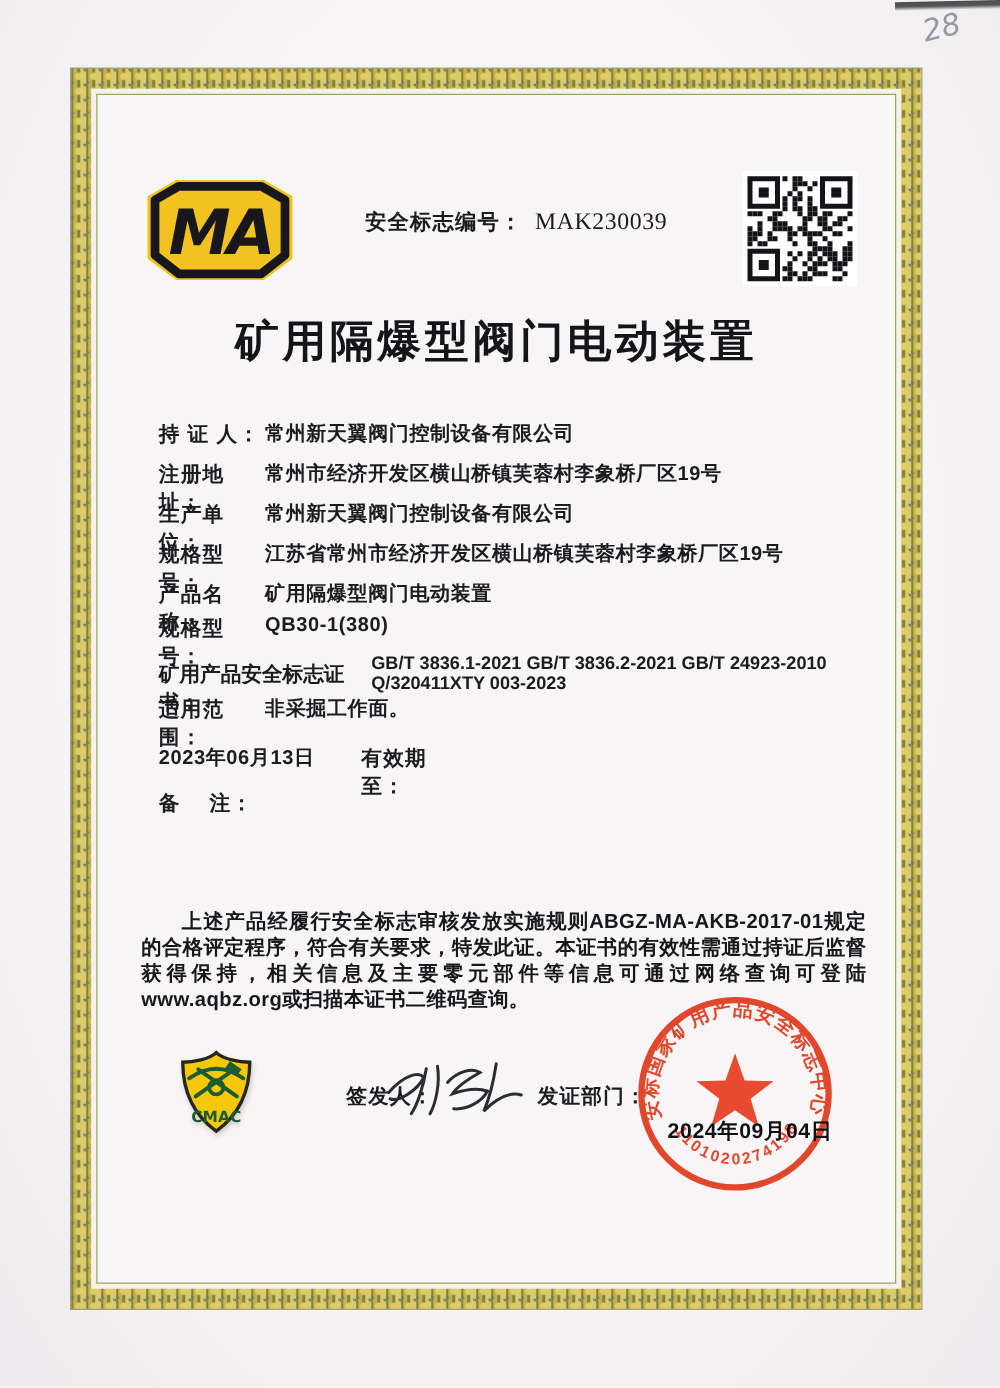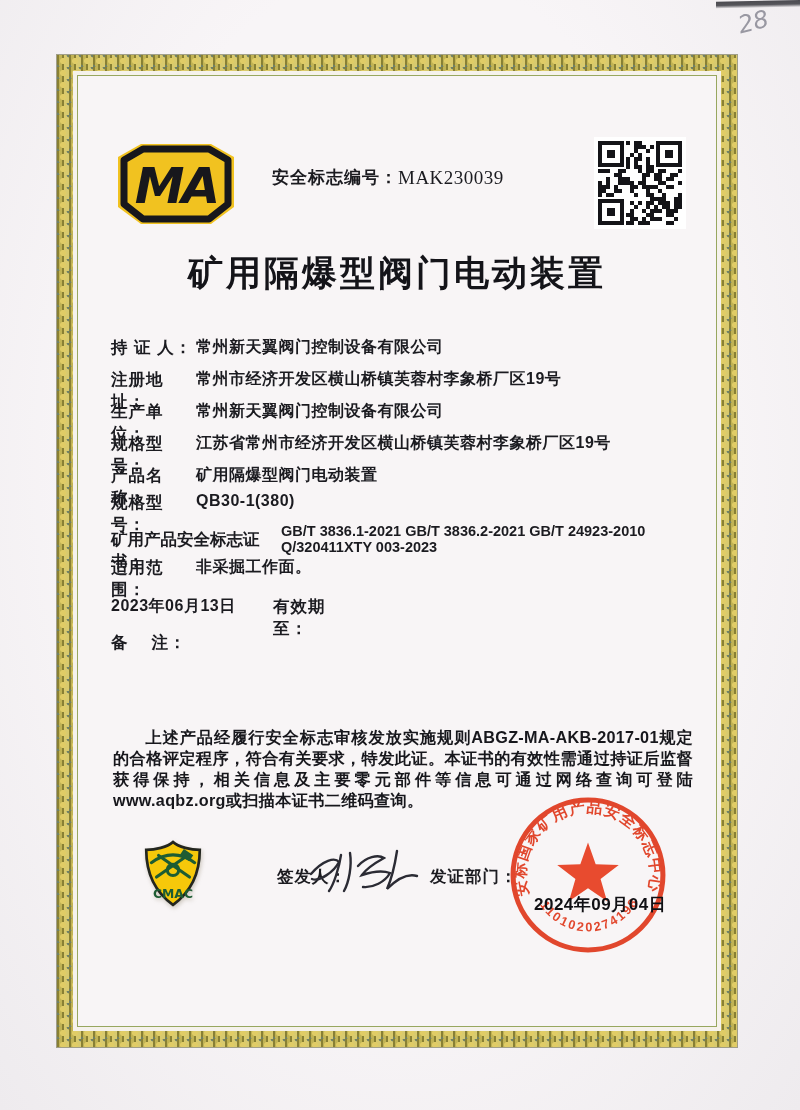--- a/index.html
+++ b/index.html
@@ -31,36 +31,36 @@
     background-size:12px 12px,12px 12px,12px 12px,24px 24px;
     box-shadow:0 0 0 1px rgba(92,92,50,.55);
   }
   .frame-inner { width:100%; height:100%; background:#f8f5f6;
     border:1px solid #98a75f; box-shadow:0 0 0 4px #f5f2ec; }
 
   
   .ma-logo { position:absolute; left:116px; top:141px; width:120px; height:86px; }
 
   
-  .cert-line { position:absolute; left:272px; top:166px; width:260px; display:flex; align-items:center; }
+  .cert-line { position:absolute; left:292px; top:166px; width:260px; display:flex; align-items:center; gap:10px; }
   .cert-label { font-size:17px; font-weight:700; letter-spacing:1px; }
   .cert-value { font-size:19px; font-family:"Liberation Serif", serif; font-weight:500; letter-spacing:.5px; }
 
   
   .qr { position:absolute; left:594px; top:137px; width:92px; height:92px; background:#fff; padding:4px; }
   .qr-cells { position:absolute; inset:4px; }
   .qr-cells i { position:absolute; width:4px; height:4px; background:#141418; }
   .qr-finder { position:absolute; width:26px; height:26px; border:4px solid #141418; }
   .qr-finder::after { content:""; position:absolute; left:5px; top:5px; width:8px; height:8px; background:#141418; }
   .qr-finder.tl { left:4px; top:4px; } .qr-finder.tr { right:4px; top:4px; } .qr-finder.bl { left:4px; bottom:4px; }
 
   .title { position:absolute; left:57px; top:250px; width:680px; text-align:center;
     font-size:35px; font-weight:800; letter-spacing:3px; color:#141419; }
 
-  .row { position:absolute; left:111px; display:flex; }
+  .row { position:absolute; left:127px; display:flex; }
   .lbl { font-size:16.5px; font-weight:700; letter-spacing:1px; width:85px; flex:none; }
   .val { font-size:16px; font-weight:700; letter-spacing:.5px; }
   .lbl-wide { width:170px; letter-spacing:0; }
   .val-std { width:432px; font-size:14.5px; line-height:16px; letter-spacing:0; }
   .val-date { width:162px; flex:none; }
   .lbl2 { width:87px; flex:none; font-size:16.5px; font-weight:700; letter-spacing:1px; }
 
   .statement { position:absolute; left:113px; top:727px; width:580px; font-size:16.2px; line-height:21px;
     font-weight:700; text-align:justify; text-indent:2em; letter-spacing:.3px; color:#17171c; }
 

